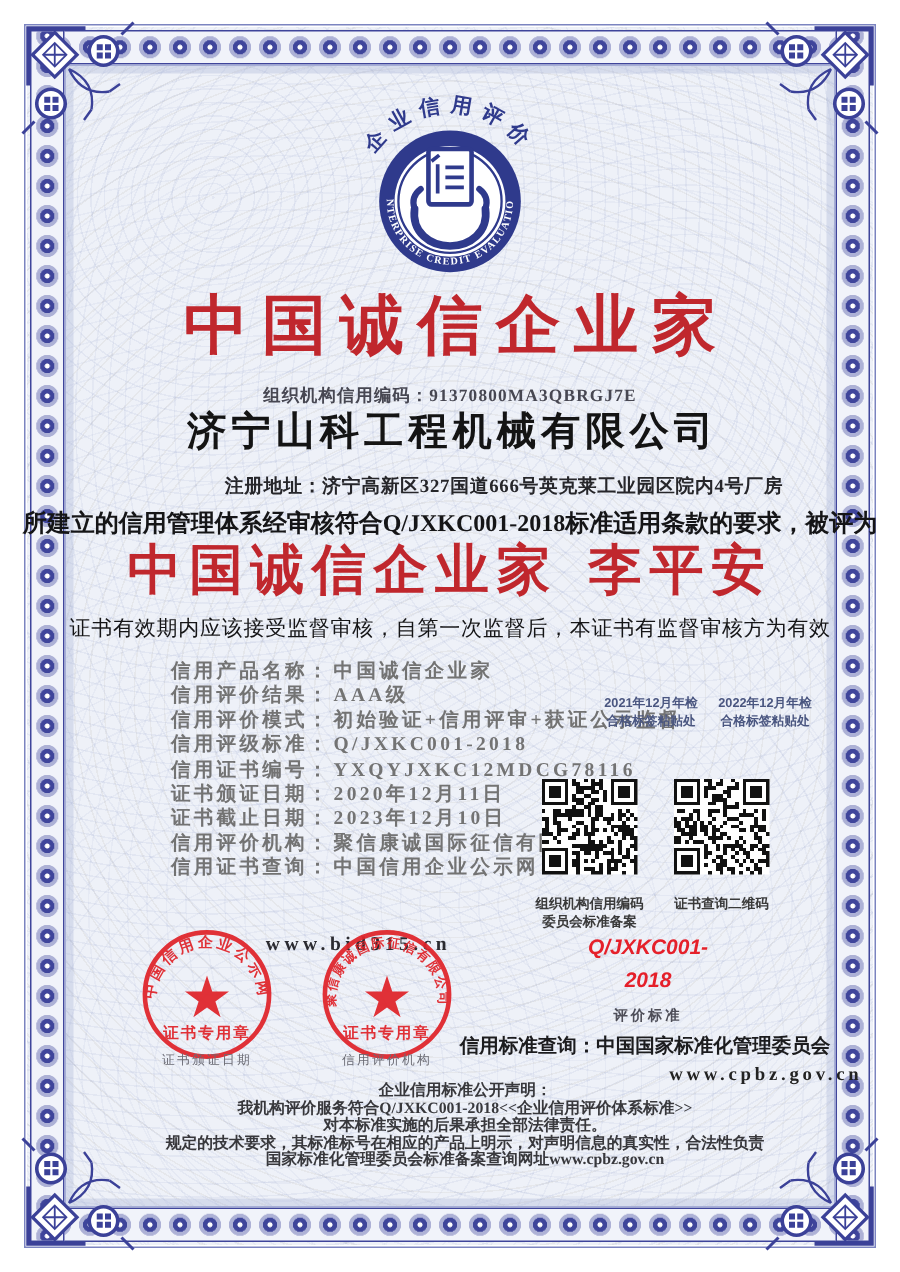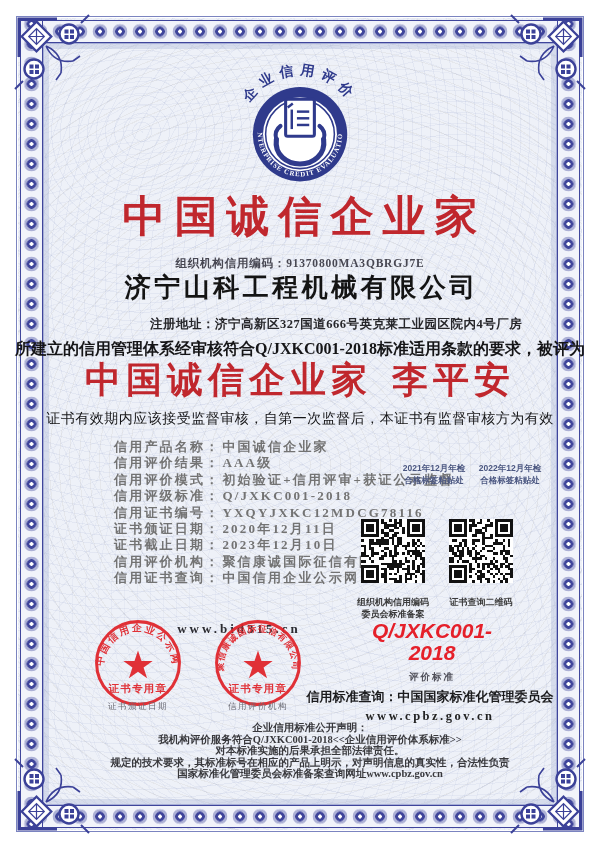--- a/index.html
+++ b/index.html
@@ -51,25 +51,25 @@
   .website{left:114px;width:250px;top:621px;text-align:center;font-size:13px;font-weight:700;
     letter-spacing:3px;color:#2b2b31;}
   .insp{top:463px;width:76px;font-size:8.5px;font-weight:700;color:#4a5680;line-height:11.5px;text-align:center;
     font-family:"Liberation Sans","DejaVu Sans",sans-serif;}
   .insp1{left:396px;} .insp2{left:472px;}
   .qr{position:absolute;width:64px;height:64px;}
   .qr1{left:361px;top:519px;} .qr2{left:449px;top:519px;}
   .qr-cap{top:597px;font-size:9px;color:#3a3a3a;line-height:11.5px;text-align:center;font-weight:600;}
   .qr-cap1{left:341px;width:104px;} .qr-cap2{left:437px;width:88px;}
   .std{left:352px;top:620px;width:160px;text-align:center;}
-  .std-num{font-size:21px;line-height:22px;font-weight:800;font-style:italic;color:#e5202a;
+  .std-num{font-size:14px;line-height:22px;font-weight:800;font-style:italic;color:#e5202a;
     font-family:"Liberation Sans","DejaVu Sans",sans-serif;}
   .std-cap{margin-top:7px;font-size:9.5px;color:#4e4e58;letter-spacing:2px;font-weight:600;}
   .query{left:285px;top:688px;width:290px;text-align:center;font-size:13px;font-weight:700;color:#1c1c1e;}
-  .query-url{margin-top:3px;font-size:12.5px;font-weight:600;letter-spacing:2.5px;color:#222;}
+  .query-url{margin-top:3px;font-size:12.5px;font-weight:600;letter-spacing:2.5px;color:#222;text-align:right;}
   .seal-svg{position:absolute;width:90px;height:90px;opacity:.93;}
   .seal1{left:93px;top:618px;} .seal2{left:213px;top:618px;}
   .seal-cap{top:701px;width:90px;text-align:center;font-size:8.5px;color:#6b6b74;letter-spacing:1.5px;}
   .seal-cap1{left:93px;} .seal-cap2{left:213px;}
   .decl{left:80px;top:722px;width:460px;text-align:center;font-size:10.5px;font-weight:600;
     color:#38383c;line-height:11.6px;}
 </style>
 </head>
 <body>
 

